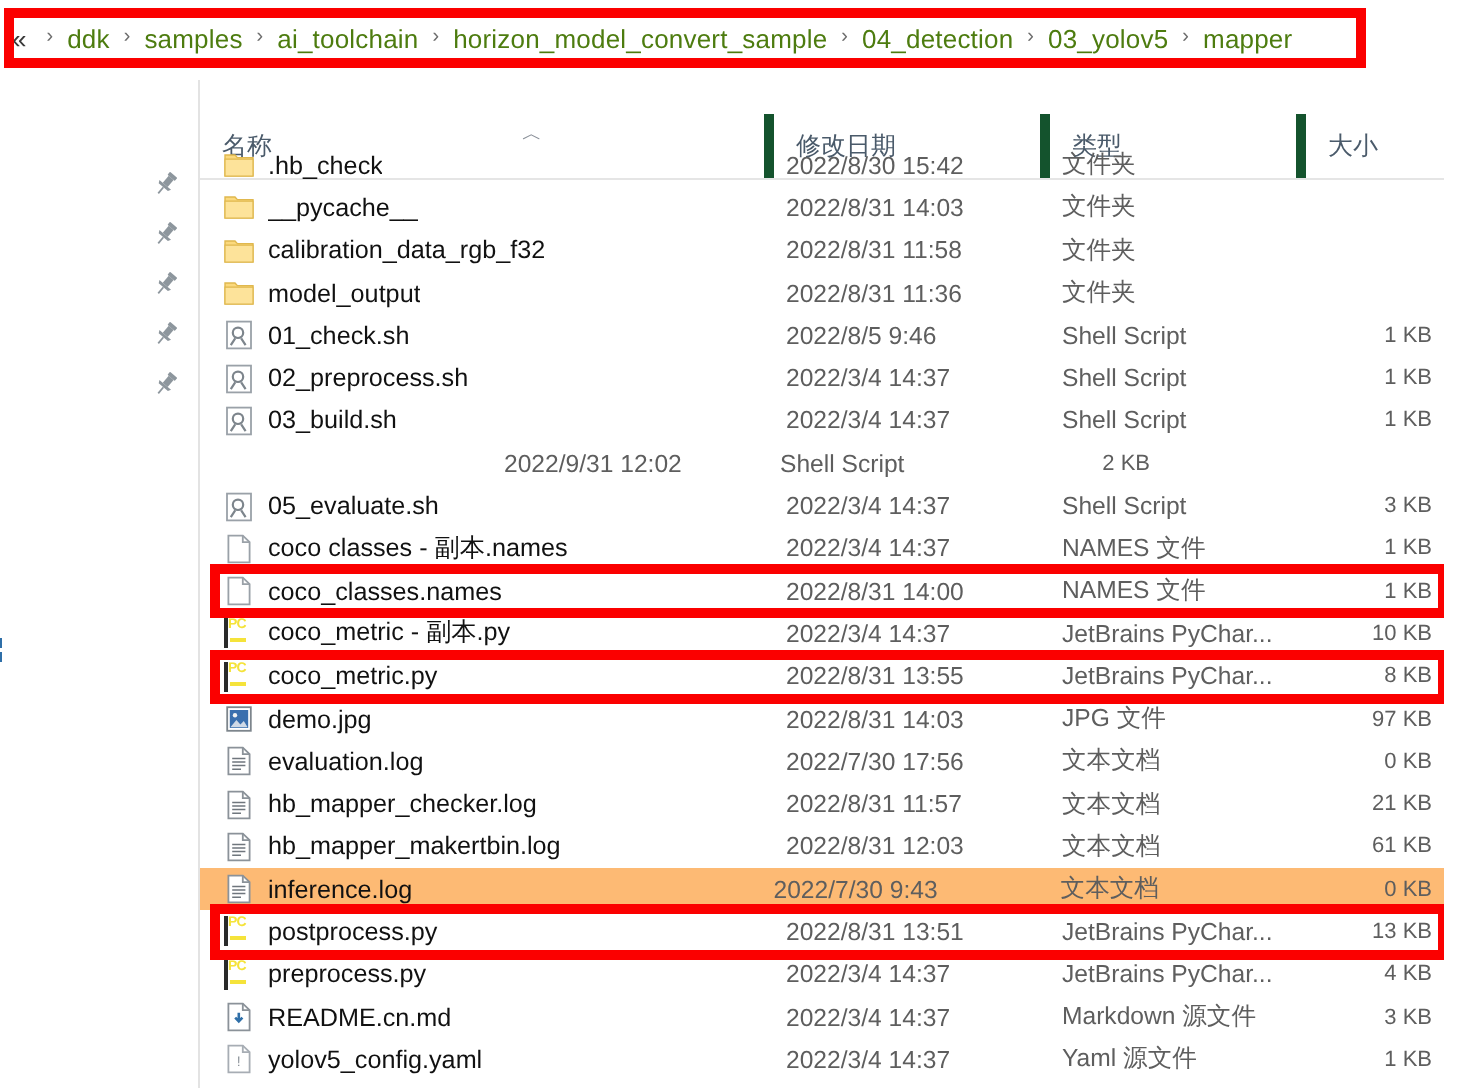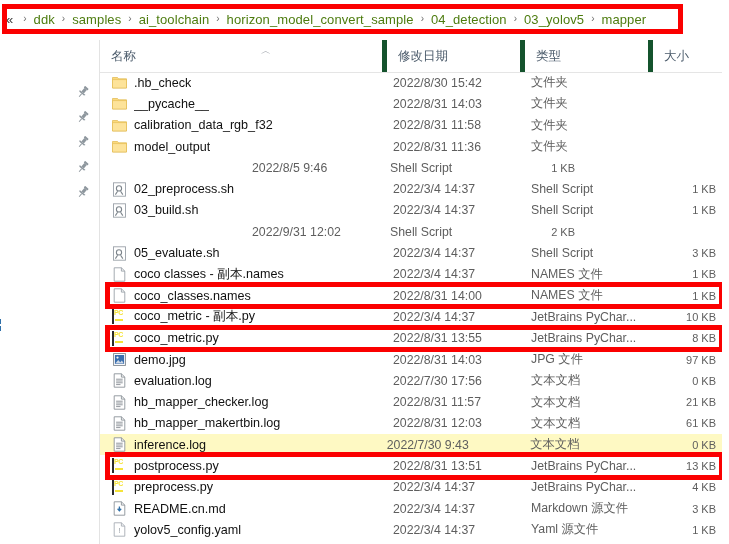--- a/index.html
+++ b/index.html
@@ -97,21 +97,21 @@
     position: absolute;
     left: 100px; top: 40px;
     width: 629px;
     height: 504px;
     background: #ffffff;
   }
 
   
   #colheader {
     position: absolute;
-    left: 0; top: 0;
+    left: 0; top: 17px;
     width: 629px;
     height: 32px;
     background: #ffffff;
     border-bottom: 1px solid #e5e5e5;
   }
   .colhead {
     position: absolute;
     top: 0;
     height: 32px;
     line-height: 32px;
@@ -144,21 +144,21 @@
   .row {
     position: relative;
     height: 21.3px;
     display: flex;
     align-items: center;
     font-size: 12.6px;
     color: #111111;
     white-space: nowrap;
     justify-content: center;
   }
-  .row.selected { background: #fef9c3; gap: 16px; }
+  .row.selected { background: #fdba74; gap: 16px; }
 
   .cell-name {
     width: 282px;
     display: flex;
     align-items: center;
     padding-left: 12px;
     box-sizing: border-box;
     overflow: hidden;
   }
   .cell-date {
@@ -398,20 +398,30 @@
               <path d="M0.5 4.6 h14 v8.4 h-14 z" fill="#fde39a" stroke="#e0b84e" stroke-width="0.6"></path>
             </svg>
           </span>
           <span class="fname">model_output</span>
         </div>
         <div class="cell-date">2022/8/31 11:36</div>
         <div class="cell-type">文件夹</div>
         <div class="cell-size"></div>
       </div>
       <div class="row">
+        <div class="cell-name">
+          <span class="ficon">
+            <svg width="15" height="15" viewBox="0 0 15 15">
+              <rect x="1.5" y="0.8" width="12" height="13.4" fill="#ffffff" stroke="#9aa1a8" stroke-width="0.9"></rect>
+              <circle cx="7" cy="6.4" r="2.6" fill="none" stroke="#7d858c" stroke-width="1.1"></circle>
+              <path d="M5.6 9.2 l-2.2 3.4 M8.6 9.2 l2.2 3.4" stroke="#7d858c" stroke-width="1.1" fill="none"></path>
+            </svg>
+          </span>
+          <span class="fname">01_check.sh</span>
+        </div>
         <div class="cell-date">2022/8/5 9:46</div>
         <div class="cell-type">Shell Script</div>
         <div class="cell-size">1 KB</div>
       </div>
       <div class="row">
         <div class="cell-name">
           <span class="ficon">
             <svg width="15" height="15" viewBox="0 0 15 15">
               <rect x="1.5" y="0.8" width="12" height="13.4" fill="#ffffff" stroke="#9aa1a8" stroke-width="0.9"></rect>
               <circle cx="7" cy="6.4" r="2.6" fill="none" stroke="#7d858c" stroke-width="1.1"></circle>

